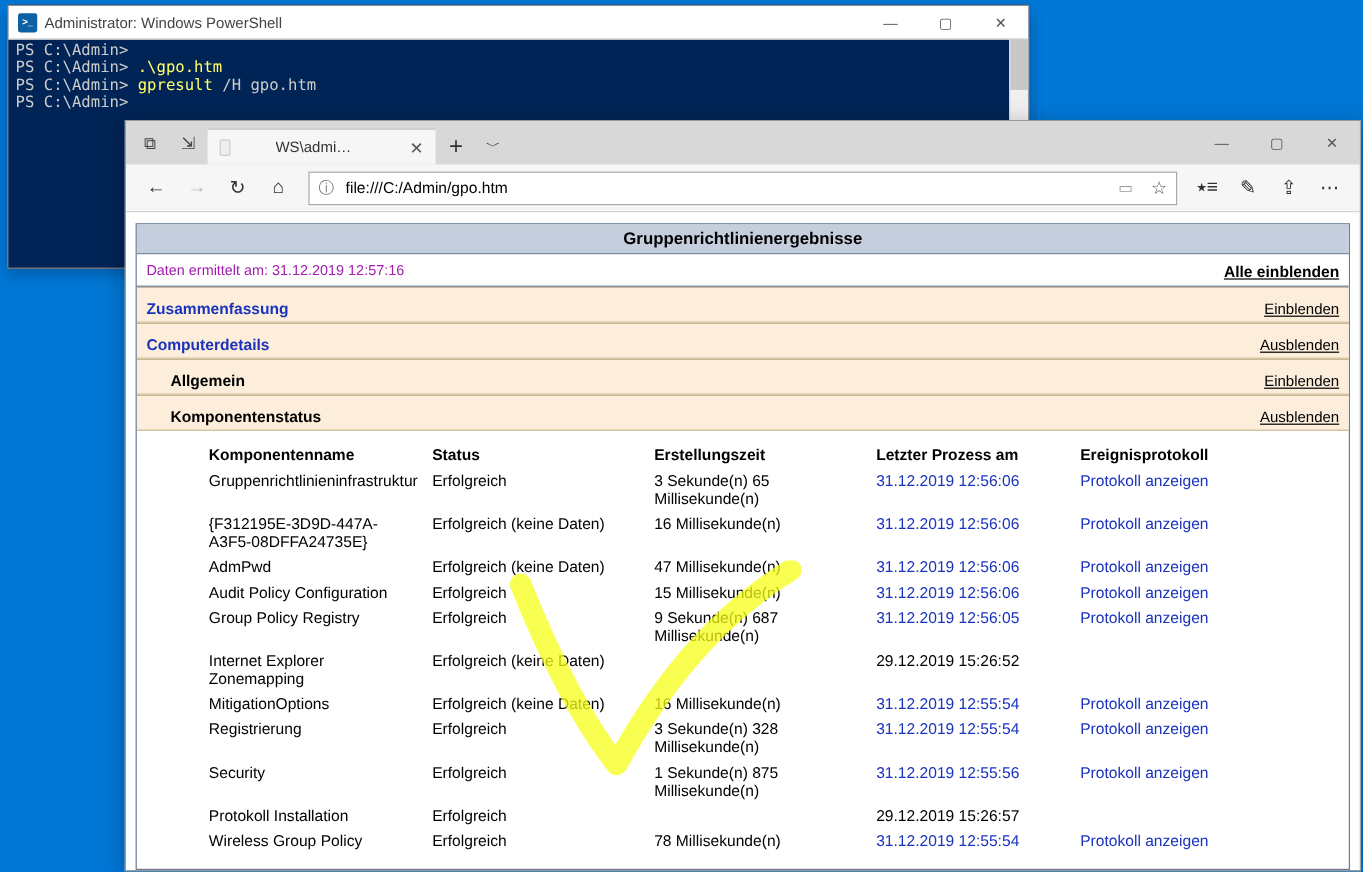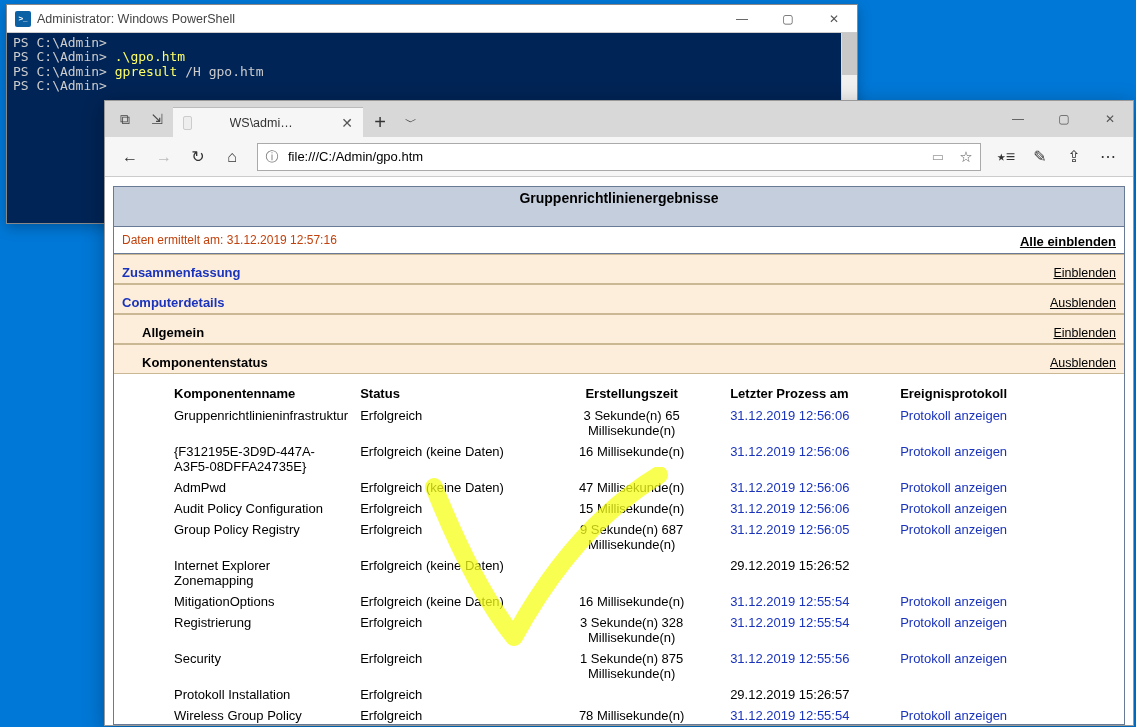--- a/index.html
+++ b/index.html
@@ -96,49 +96,49 @@
   
   .report {
     flex:1;overflow:hidden;background:#fff;
     padding:9px 8px 0 8px;
   }
   .r-outer{
     border:1px solid #697a97;height:100%;background:#fff;
     position:relative;overflow:hidden;
   }
   .r-banner{
-    height:40px;background:#c4cedc;border-bottom:1px solid #697a97;
+    height:25px;background:#c4cedc;border-bottom:1px solid #697a97;
     text-align:center;font-weight:700;font-size:14px;color:#000;
     padding-top:3px;
   }
   .r-head{
     border-bottom:1px solid #697a97;padding:4px 8px 6px 8px;background:#fff;
     position:relative;
   }
   .r-h1{font-weight:700;font-size:14.5px;color:#000;}
-  .r-hsub{font-size:12px;color:#c2410c;margin-top:2px;}
+  .r-hsub{font-size:12px;color:#a21caf;margin-top:2px;}
   .r-showall{position:absolute;right:8px;bottom:4px;font-weight:700;
     font-size:13px;color:#000;text-decoration:underline;}
   .sect{
     background:#fceedb;border-top:1px solid #c9b893;border-bottom:1px solid #c9b893;
     padding:3px 8px;font-weight:700;font-size:13px;
     display:flex;justify-content:space-between;align-items:flex-end;
     min-height:30px;
   }
   .sect.blue{color:#1a33bd;}
   .sect-toggle{font-weight:400;font-size:12.5px;color:#000;text-decoration:underline;text-align:right;}
   .sect.indent1{padding-left:28px;}
 
   
   .ktable{width:calc(100% - 54px);margin:8px 0 8px 54px;font-size:13px;border-collapse:collapse;}
   .ktable th{text-align:left;font-weight:700;font-size:13px;padding:4px 6px;}
   .ktable td{text-align:left;padding:3px 6px;vertical-align:top;}
   .ktable .c-name { width:180px; } 
   .ktable .c-status { width:185px; } 
-  .ktable .c-time { width:185px;text-align:center; } 
+  .ktable .c-time { width:185px; } 
   .ktable .c-proc { width:170px;} 
   .ktable a{color:#1a33bd;text-decoration:none;}
 
   
   .annot-check {
     position:absolute; pointer-events:none;
   }
   .annot-check path { stroke:#f7ff17; stroke-width:18; fill:none; stroke-linecap:round; stroke-linejoin:round; opacity:.75;}
 
   .scrollbar-stub{

